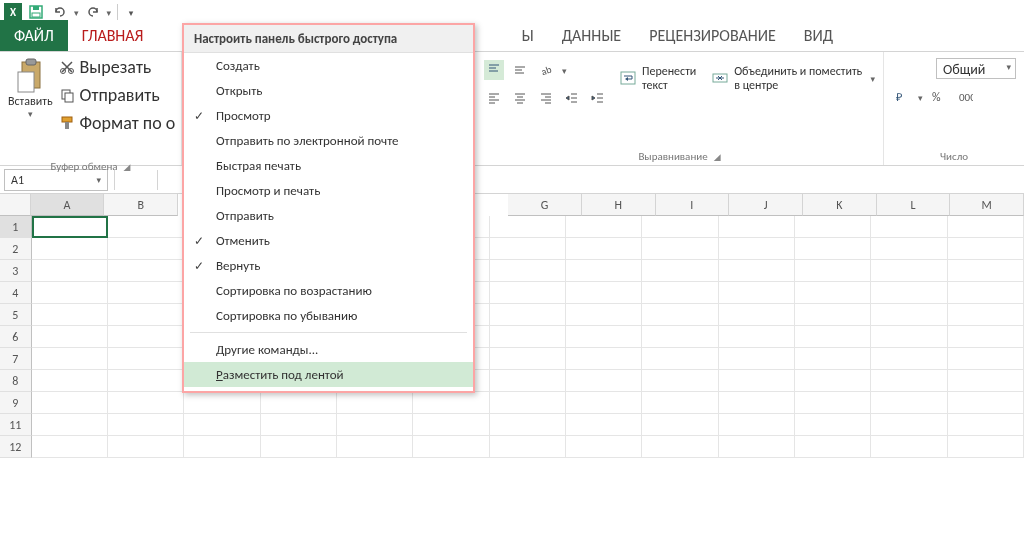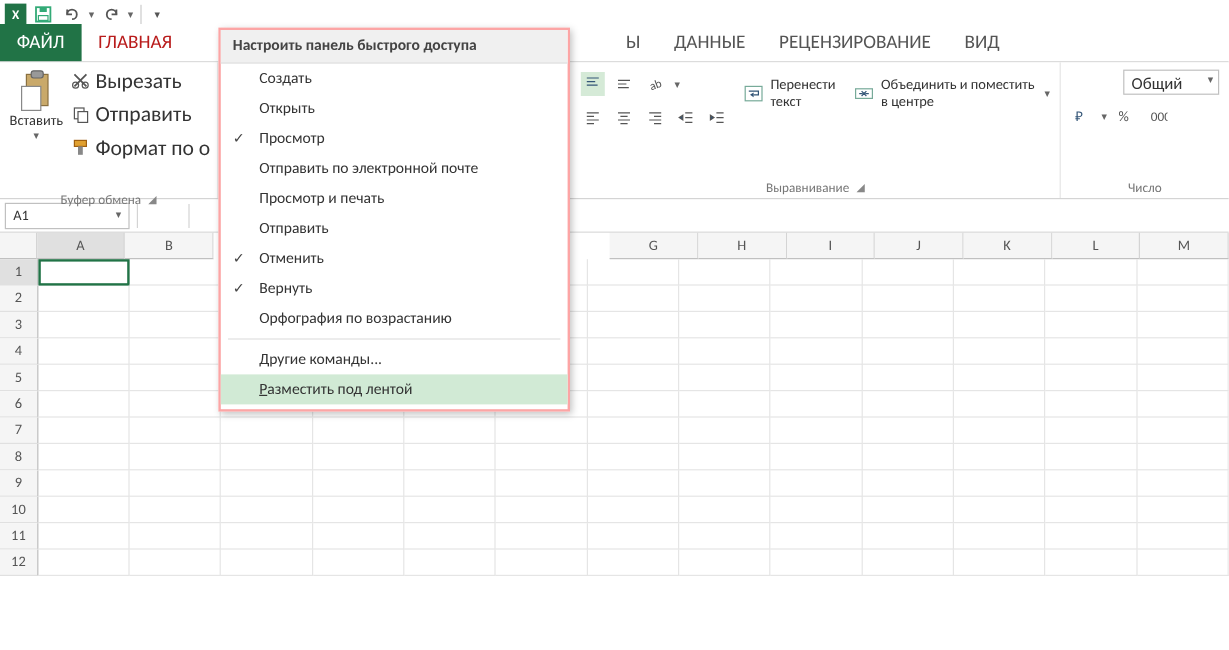--- a/index.html
+++ b/index.html
@@ -468,36 +468,20 @@
         <div class="cell"></div>
         <div class="cell"></div>
         <div class="cell"></div>
         <div class="cell"></div>
         <div class="cell"></div>
         <div class="cell"></div>
         <div class="cell"></div>
         <div class="cell"></div>
       </div>
       <div class="row">
-        <div class="rh">10</div>
-        <div class="cell"></div>
-        <div class="cell"></div>
-        <div class="cell"></div>
-        <div class="cell"></div>
-        <div class="cell"></div>
-        <div class="cell"></div>
-        <div class="cell"></div>
-        <div class="cell"></div>
-        <div class="cell"></div>
-        <div class="cell"></div>
-        <div class="cell"></div>
-        <div class="cell"></div>
-        <div class="cell"></div>
-      </div>
-      <div class="row">
         <div class="rh">11</div>
         <div class="cell"></div>
         <div class="cell"></div>
         <div class="cell"></div>
         <div class="cell"></div>
         <div class="cell"></div>
         <div class="cell"></div>
         <div class="cell"></div>
         <div class="cell"></div>
         <div class="cell"></div>
@@ -535,35 +519,41 @@
         <span>Открыть</span>
       </div>
       <div class="dd-item">
         <span class="check">✓</span>
         <span>Просмотр</span>
       </div>
       <div class="dd-item">
         <span>Отправить по электронной почте</span>
       </div>
       <div class="dd-item">
+        <span>Быстрая печать</span>
+      </div>
+      <div class="dd-item">
         <span>Просмотр и печать</span>
       </div>
       <div class="dd-item">
         <span>Отправить</span>
       </div>
       <div class="dd-item">
         <span class="check">✓</span>
         <span>Отменить</span>
       </div>
       <div class="dd-item">
         <span class="check">✓</span>
         <span>Вернуть</span>
       </div>
       <div class="dd-item">
-        <span>Орфография по возрастанию</span>
+        <span>Сортировка по возрастанию</span>
+      </div>
+      <div class="dd-item">
+        <span>Сортировка по убыванию</span>
       </div>
     </div>
   <div class="dd-sep"></div>
   <div class="dd-item">
     <span>Другие команды...</span>
   </div>
   <div class="dd-item hover">
     <span><span class="u">Р</span><span id="below-rest">азместить под лентой</span></span>
   </div>
 </div>

